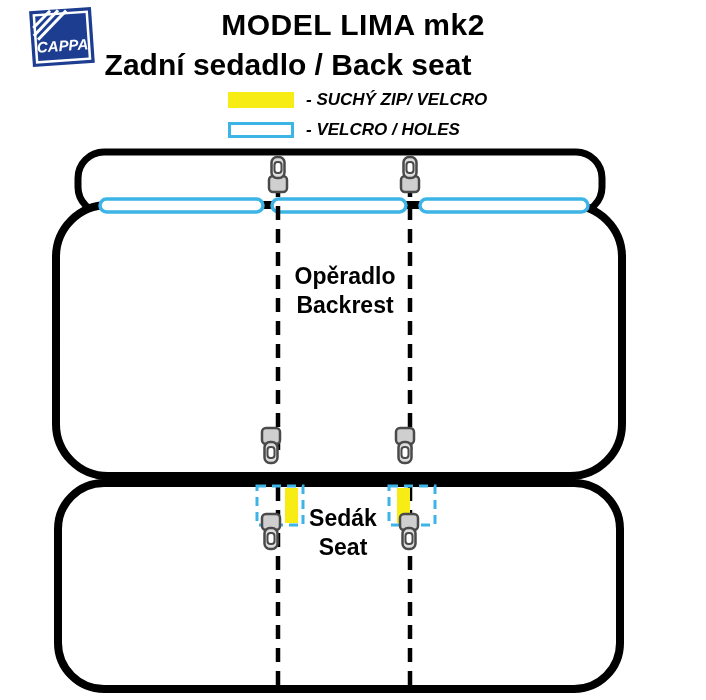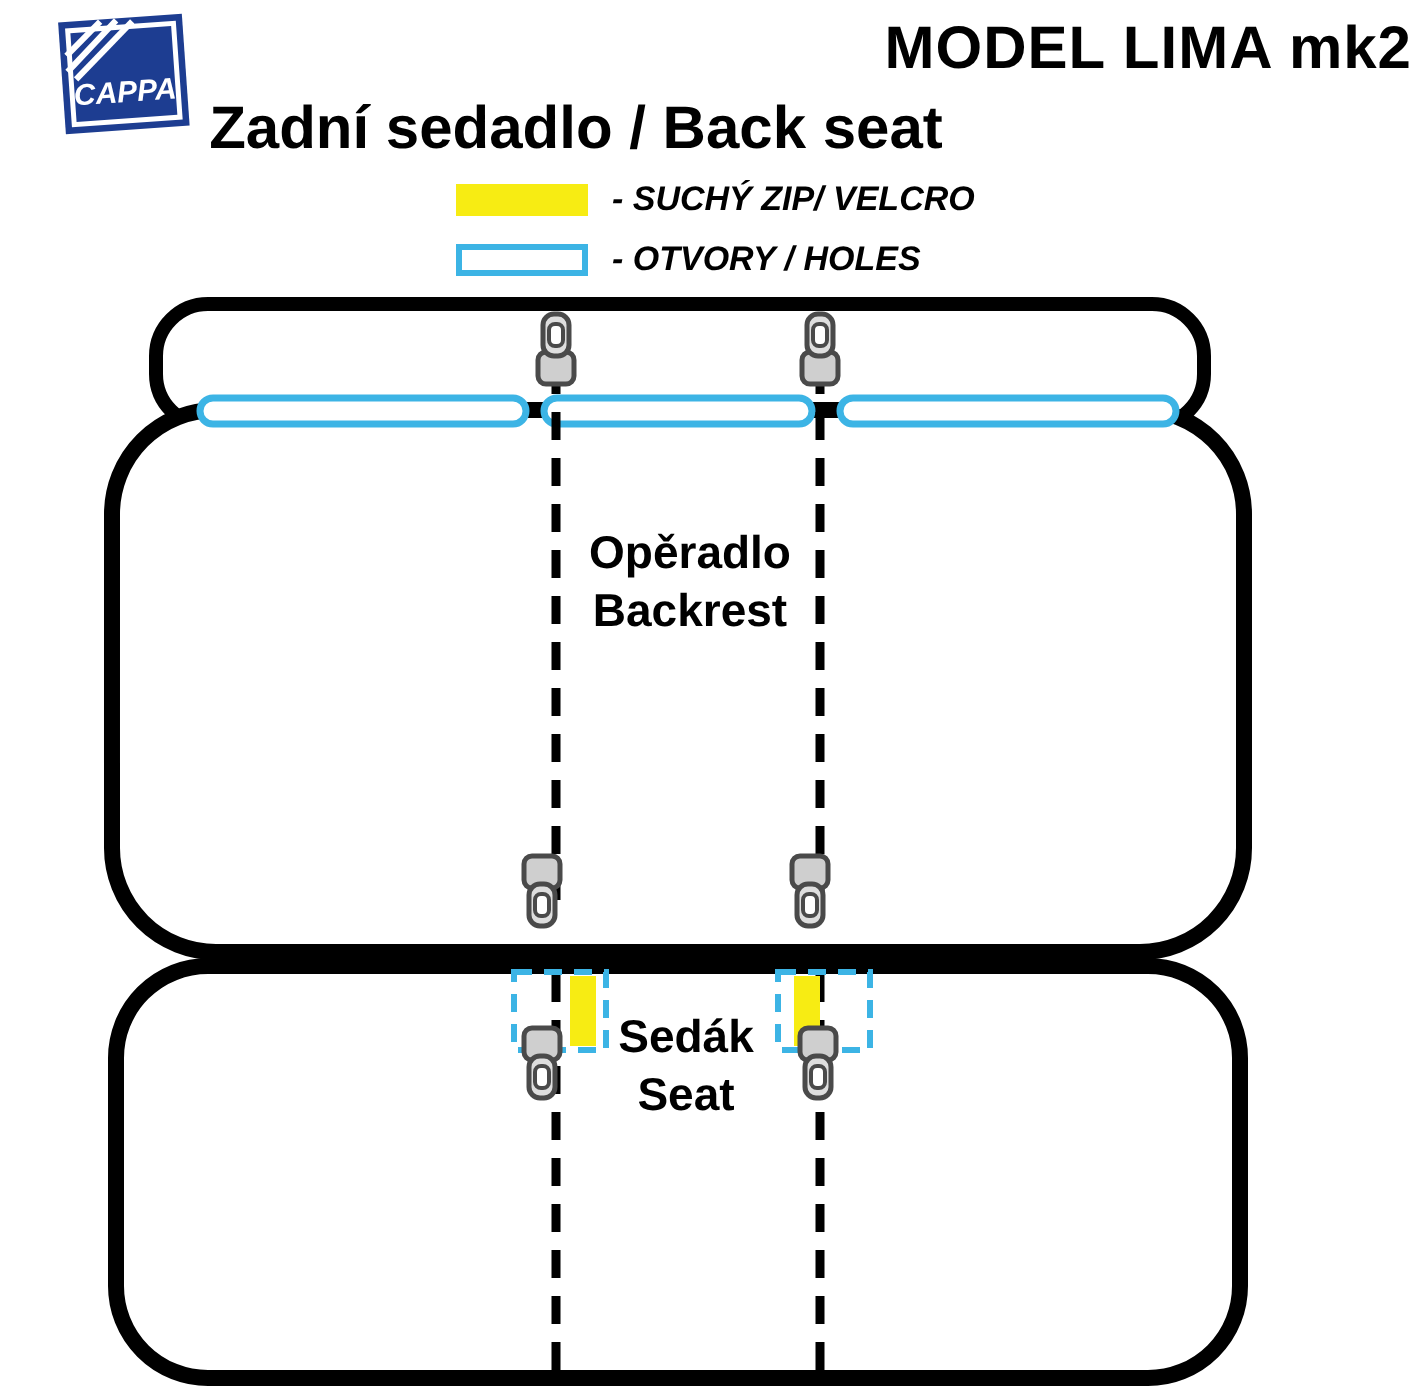--- a/index.html
+++ b/index.html
@@ -6,21 +6,21 @@
   .page{
     position:relative;
     width:706px;height:700px;
     background:#ffffff;
     font-family:"Liberation Sans",sans-serif;
     overflow:hidden;
   }
   .logo{position:absolute;left:28px;top:6px;width:68px;height:64px;}
   .page-title{
     position:absolute;left:0;top:8px;width:706px;
-    margin:0;text-align:right;
+    margin:0;text-align:center;
     font-size:30px;font-weight:bold;color:#000;
     letter-spacing:0.5px;
   }
   .page-subtitle{
     position:absolute;left:0;top:48px;width:576px;
     margin:0;text-align:center;
     font-size:30px;font-weight:bold;color:#000;
   }
   .legend{
     position:absolute;left:228px;top:90px;
@@ -68,21 +68,21 @@
     <div class="legend-row">
       <svg width="66" height="16">
         <rect x="0" y="0" width="66" height="16" fill="#f7ec13"></rect>
       </svg>
       <span class="legend-label">- SUCHÝ ZIP/ VELCRO</span>
     </div>
     <div class="legend-row">
       <svg width="66" height="16">
         <rect x="1.5" y="1.5" width="63" height="13" fill="#ffffff" stroke-width="3" stroke="#3cb4e5"></rect>
       </svg>
-      <span class="legend-label">- OTVORY / HOLES</span>
+      <span class="legend-label">- VELCRO / HOLES</span>
     </div>
   </div>
 
   <svg class="diagram" width="706" height="700" viewBox="0 0 706 700">
     <defs>
       <g id="zp">
         <rect x="-9" y="-2" width="18" height="16" rx="4" fill="#cfcfcf" stroke="#4a4a4a" stroke-width="2.5"></rect>
         <rect x="-6.5" y="12" width="13" height="21" rx="5.5" fill="#dedede" stroke="#4a4a4a" stroke-width="2.5"></rect>
         <rect x="-3.5" y="17" width="7" height="11" rx="3" fill="#ffffff" stroke="#4a4a4a" stroke-width="2"></rect>
       </g>

